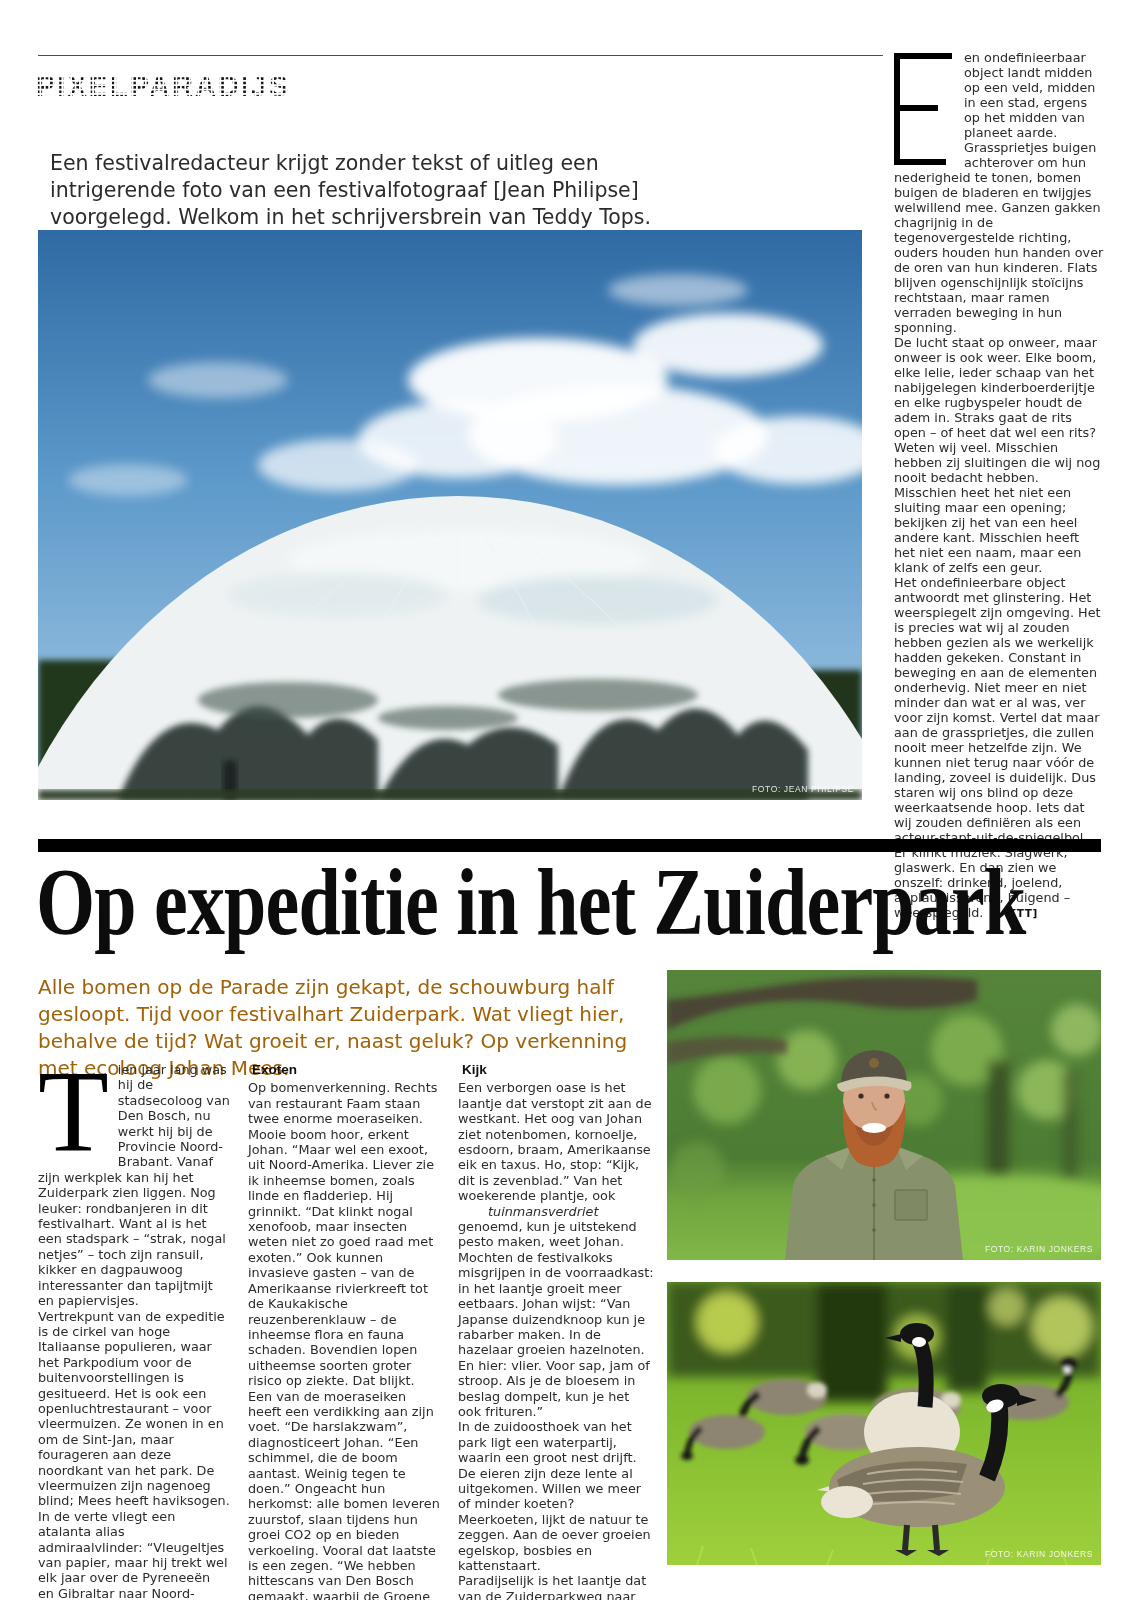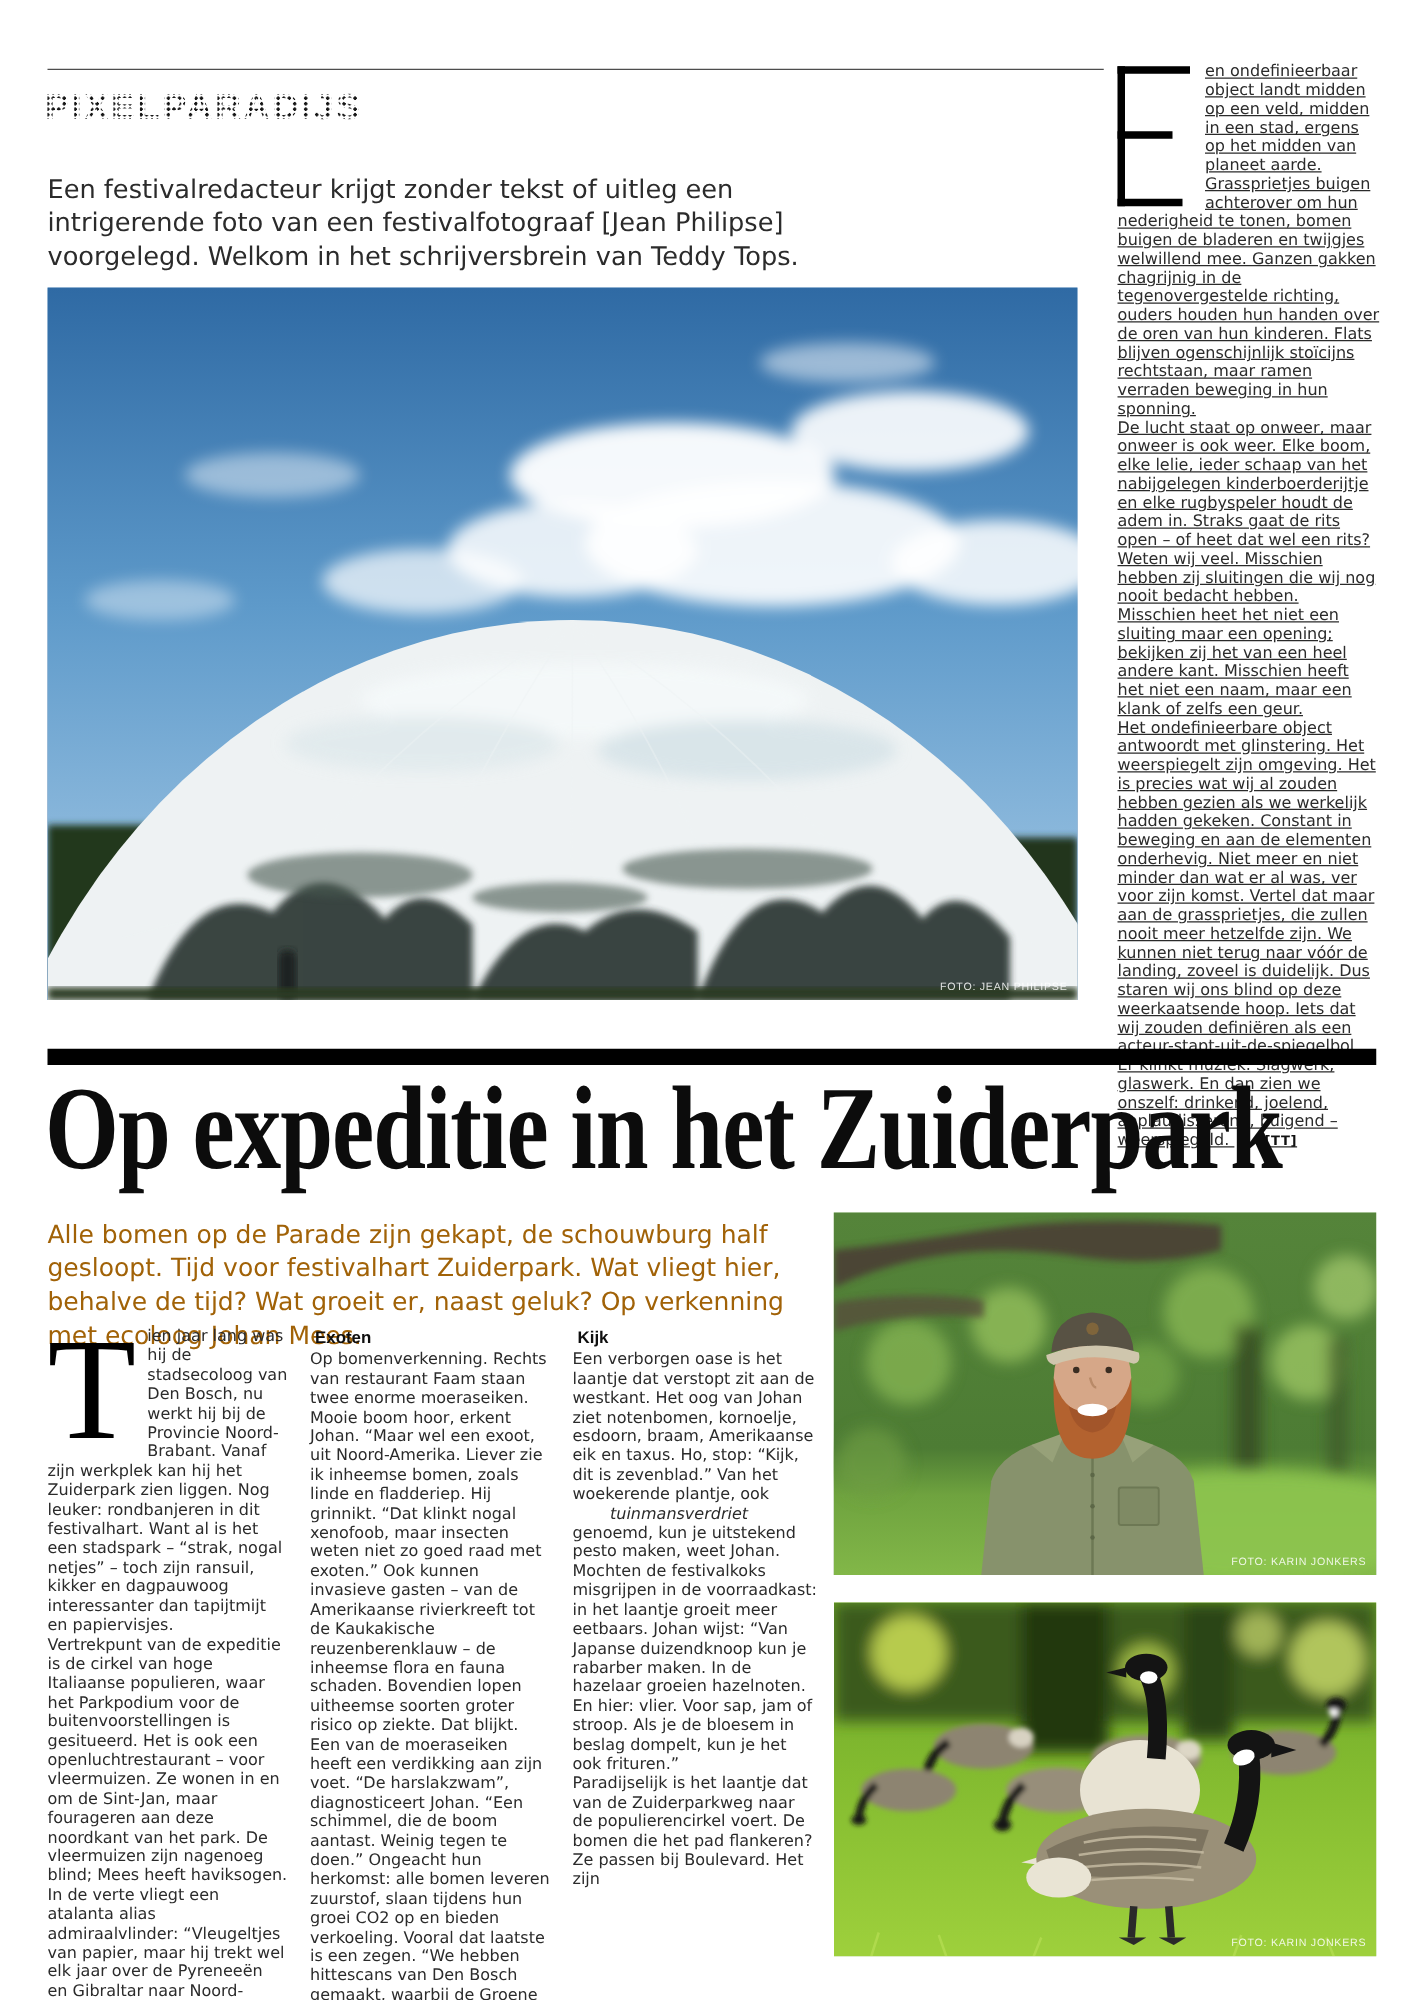--- a/index.html
+++ b/index.html
@@ -36,21 +36,21 @@
 
   
   .dome-photo{left:38px;top:230px;width:824px;height:570px;background:#3c78b0;}
   .photo-credit{
     position:absolute;right:8px;bottom:6px;
     font-size:8.5px;letter-spacing:0.6px;color:rgba(255,255,255,0.85);
     font-family:"Liberation Sans",sans-serif;
   }
 
   
-  .mirror-col{left:894px;top:50px;width:210px;font-size:12.8px;line-height:15px;color:#2b2b2b;text-decoration:underline;}
+  .mirror-col{left:894px;top:50px;width:210px;font-size:12.8px;line-height:15px;color:#2b2b2b;}
   .mirror-col p{margin:0;}
   .dropcap-e{
     float:left;width:60px;height:112px;margin:3px 10px 2px 0;position:relative;
   }
   .dropcap-e .bar{position:absolute;background:#000;}
   .dropcap-e .v{left:0;top:0;width:6px;height:112px;}
   .dropcap-e .a1{left:0;top:0;width:58px;height:6px;}
   .dropcap-e .a2{left:0;top:52px;width:44px;height:6px;}
   .dropcap-e .a3{left:0;top:106px;width:52px;height:6px;}
   .byline{font-weight:700;font-size:10.5px;letter-spacing:0.5px;color:#111;padding-left:24px;}
@@ -90,21 +90,21 @@
   .geese-photo{left:667px;top:1282px;width:434px;height:283px;background:#7fb42c;}
   .photo-frame{position:absolute;overflow:hidden;}
   .photo-frame svg{display:block;}
 </style>
 </head>
 <body>
 
 <div class="abs top-rule"></div>
 
 <h1 class="abs masthead-title" style="margin:0;">PIXELPARADIJS</h1>
-<p class="abs intro" style="margin:0;">Een festivalredacteur krijgt zonder tekst of uitleg een intrigerende foto van een festivalfotograaf [Jean Philipse] voorgelegd. Welkom in het schrijversbrein van Teddy Tops.</p>
+<p class="abs intro" style="margin:12px;">Een festivalredacteur krijgt zonder tekst of uitleg een intrigerende foto van een festivalfotograaf [Jean Philipse] voorgelegd. Welkom in het schrijversbrein van Teddy Tops.</p>
 
 <div class="abs photo-frame dome-photo">
   <svg width="824" height="570" viewBox="0 0 824 570">
     <defs>
       <linearGradient id="sky" x1="0" y1="0" x2="0" y2="1">
         <stop offset="0" stop-color="#2f6aa4"></stop>
         <stop offset="0.45" stop-color="#5e9aca"></stop>
         <stop offset="0.8" stop-color="#8ebadd"></stop>
       </linearGradient>
       <linearGradient id="dome" x1="0" y1="0" x2="0" y2="1">
@@ -381,14 +381,15 @@
 </div>
 
 <div class="abs bcol col2">
   <h3 class="col-head">Exoten</h3>
   <p>Op bomenverkenning. Rechts van restaurant Faam staan twee enorme moeraseiken. Mooie boom hoor, erkent Johan. “Maar wel een exoot, uit Noord-Amerika. Liever zie ik inheemse bomen, zoals linde en fladderiep. Hij grinnikt. “Dat klinkt nogal xenofoob, maar insecten weten niet zo goed raad met exoten.” Ook kunnen invasieve gasten – van de Amerikaanse rivierkreeft tot de Kaukakische reuzenberenklauw – de inheemse flora en fauna schaden. Bovendien lopen uitheemse soorten groter risico op ziekte. Dat blijkt. Een van de moeraseiken heeft een verdikking aan zijn voet. “De harslakzwam”, diagnosticeert Johan. “Een schimmel, die de boom aantast. Weinig tegen te doen.” Ongeacht hun herkomst: alle bomen leveren zuurstof, slaan tijdens hun groei CO2 op en bieden verkoeling. Vooral dat laatste is een zegen. “We hebben hittescans van Den Bosch gemaakt, waarbij de Groene Delta blauw [koeler] kleurde en de binnenstad vuurrood.” Het temperatuurverschil tussen de Parade en het Zuiderpark op een hete dag? “Vijf graden.”</p>
 </div>
 
 <div class="abs bcol col3">
   <h3 class="col-head">Kijk</h3>
   <p><span>Een verborgen oase is het laantje dat verstopt zit aan de westkant. Het oog van Johan ziet notenbomen, kornoelje, esdoorn, braam, Amerikaanse eik en taxus. Ho, stop: “Kijk, dit is zevenblad.” Van het woekerende plantje, ook </span><span class="it">tuinmansverdriet</span><span> genoemd, kun je uitstekend pesto maken, weet Johan. Mochten de festivalkoks misgrijpen in de voorraadkast: in het laantje groeit meer eetbaars. Johan wijst: “Van Japanse duizendknoop kun je rabarber maken. In de hazelaar groeien hazelnoten. En hier: vlier. Voor sap, jam of stroop. Als je de bloesem in beslag dompelt, kun je het ook frituren.”</span></p>
+  <p>In de zuidoosthoek van het park ligt een waterpartij, waarin een groot nest drijft. De eieren zijn deze lente al uitgekomen. Willen we meer of minder koeten? Meerkoeten, lijkt de natuur te zeggen. Aan de oever groeien egelskop, bosbies en kattenstaart.</p>
   <p><span>Paradijselijk is het laantje dat van de Zuiderparkweg naar de populierencirkel voert. De bomen die het pad flankeren? Ze passen bij Boulevard. Het zijn </span></p>
 </div>
 
 </body></html>

